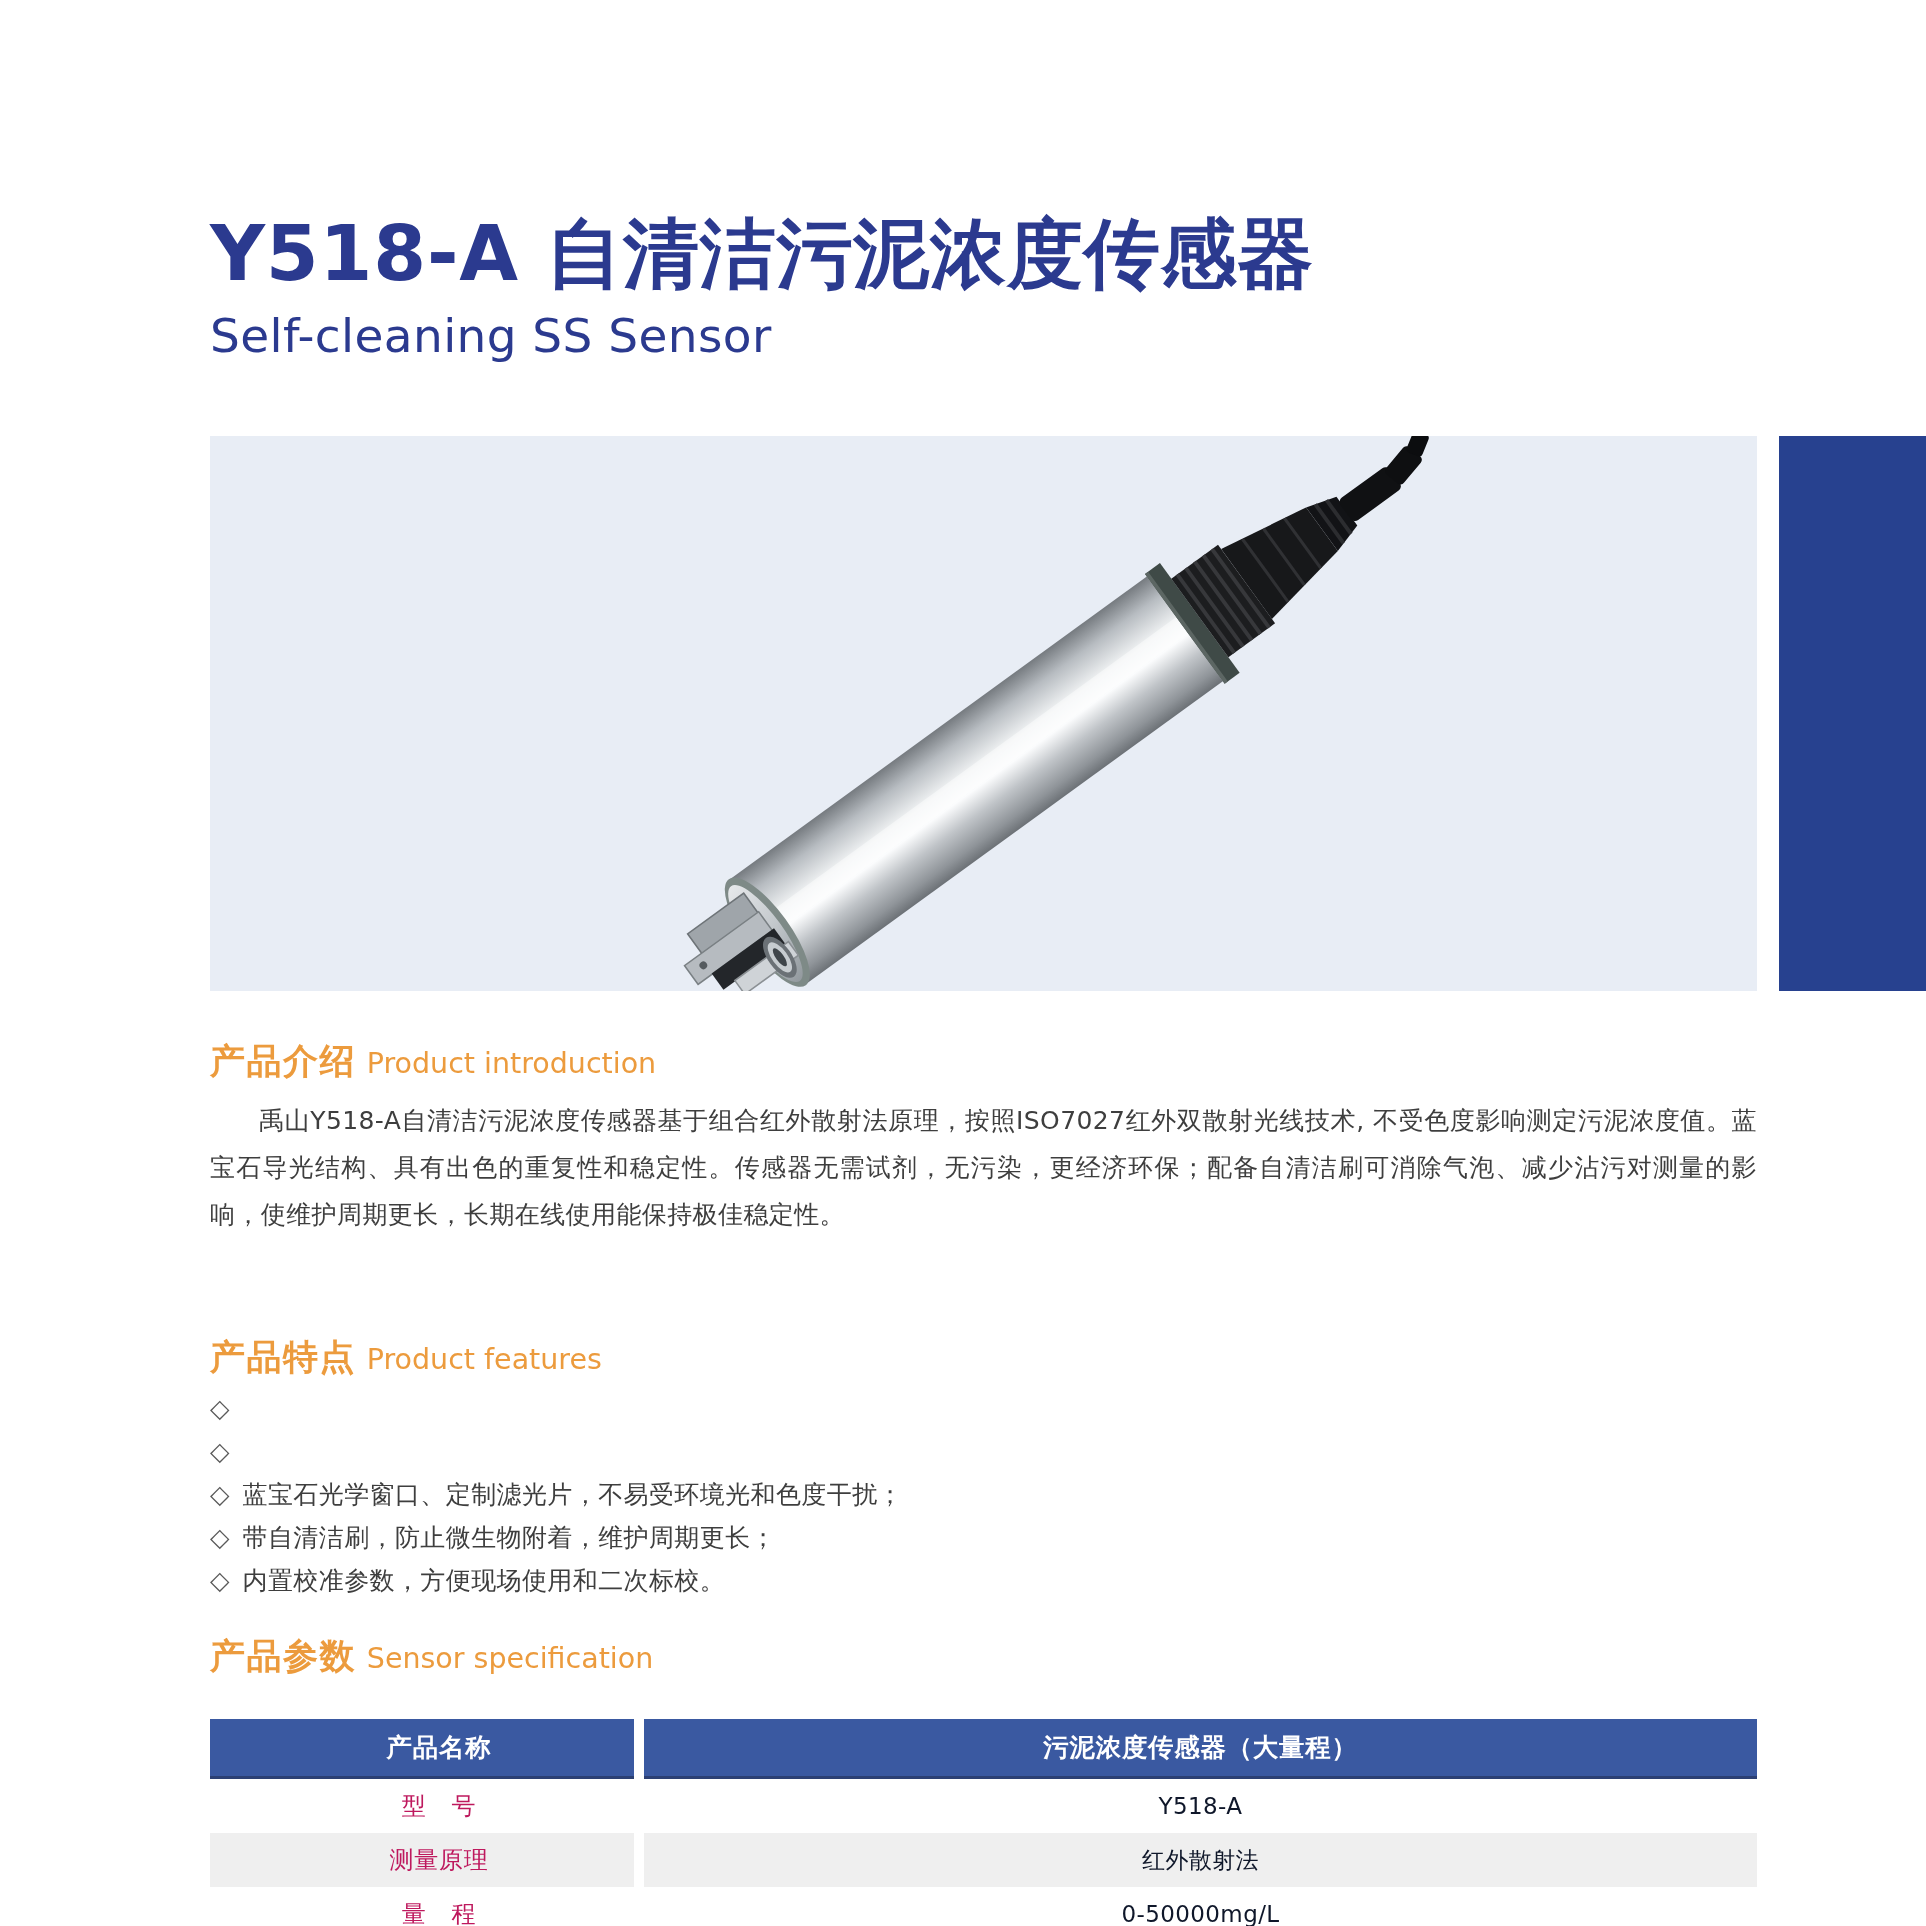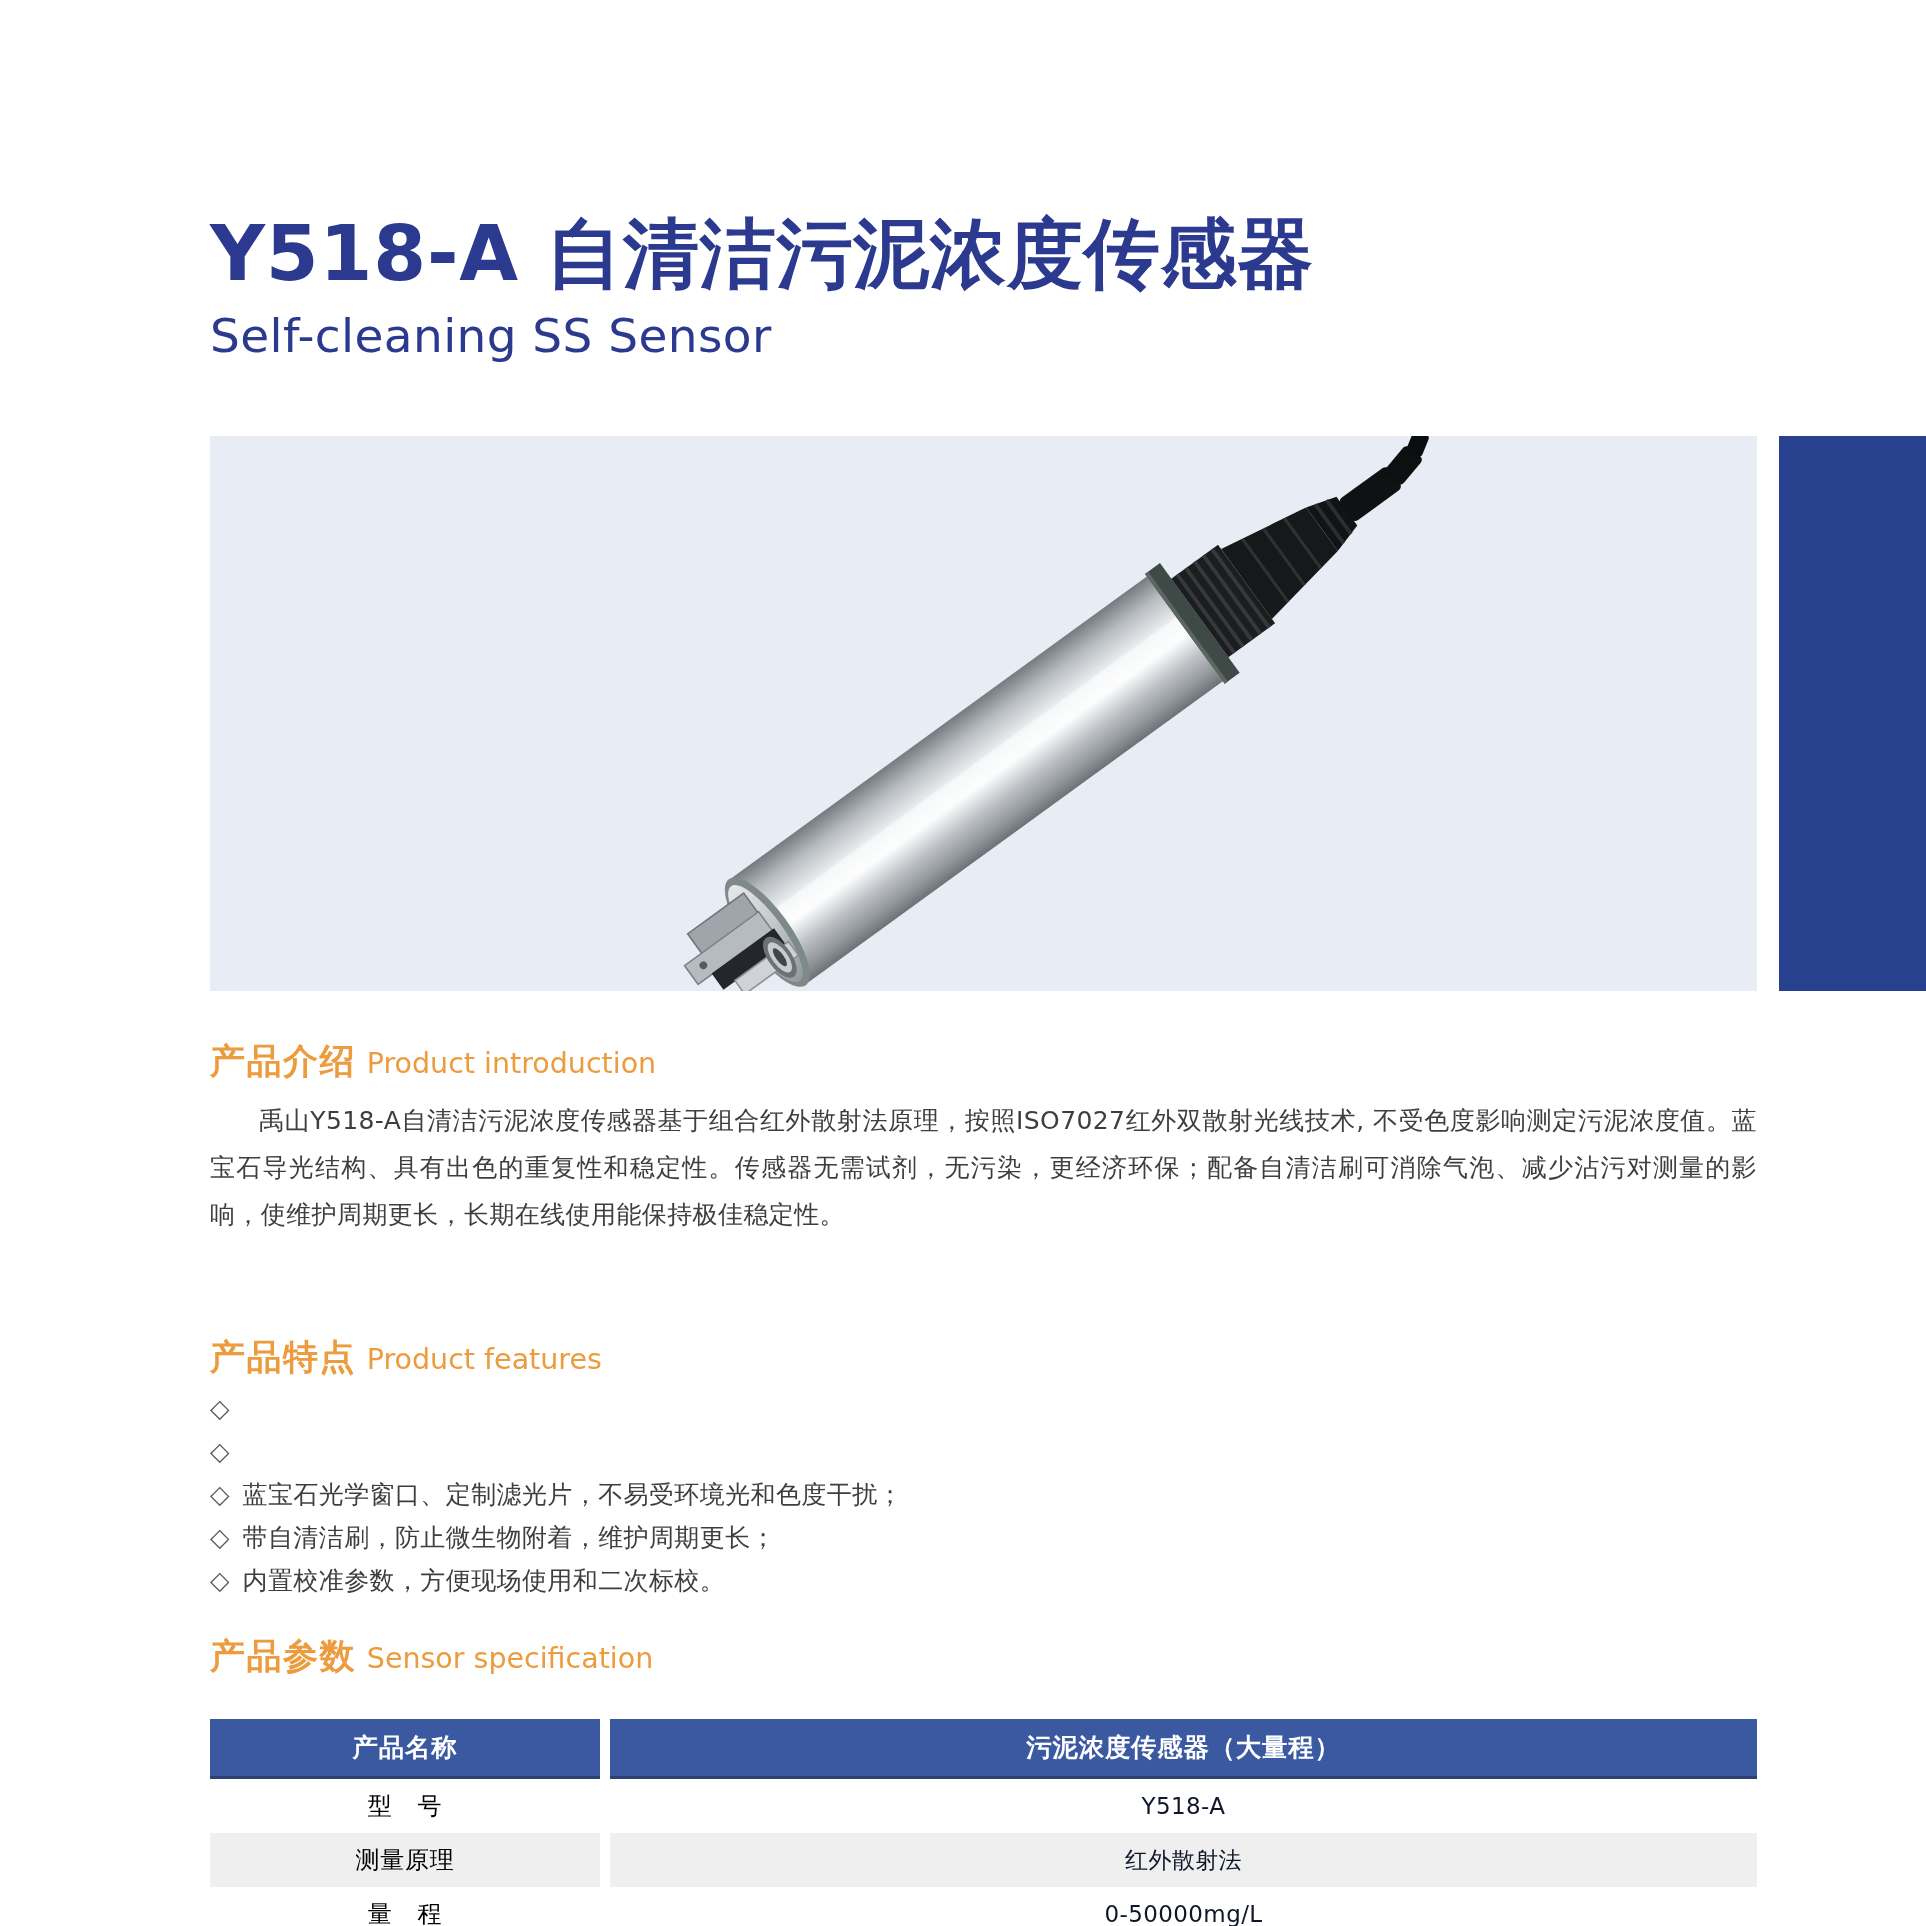--- a/index.html
+++ b/index.html
@@ -49,23 +49,23 @@
   .spec-table{position:absolute;left:210px;top:1719px;width:1547px;}
   .spec-header{display:flex;}
   .spec-header .cell{height:57px;background:var(--table-header-blue);
     border-bottom:3.1px solid var(--table-header-border);
     color:#ffffff;font-weight:bold;font-size:25.4px;
     display:flex;align-items:center;justify-content:center;letter-spacing:0.8px;}
   .spec-row{display:flex;}
   .spec-row .cell{height:54px;background:#ffffff;
     display:flex;align-items:center;justify-content:center;}
   .spec-row.alt .cell{background:var(--row-alt-gray);}
-  .label-cell{width:390px;flex:0 0 auto;}
+  .label-cell{width:390px;flex:0 0 auto;padding-left:34px;}
   .value-cell{flex:1 1 auto;margin-left:10px;}
-  .spec-row .label-cell{font-size:24px;color:#000000;letter-spacing:0.8px;}
+  .spec-row .label-cell{font-size:24px;color:#be185d;letter-spacing:0.8px;}
   .spec-row .value-cell{font-size:23px;color:#0f172a;letter-spacing:0.4px;}
 </style>
 </head>
 <body>
 
 <div class="page">
 
   <div class="title-block">
     <h1 class="title-zh">Y518-A 自清洁污泥浓度传感器</h1>
     <h2 class="title-en">Self-cleaning SS Sensor</h2>

